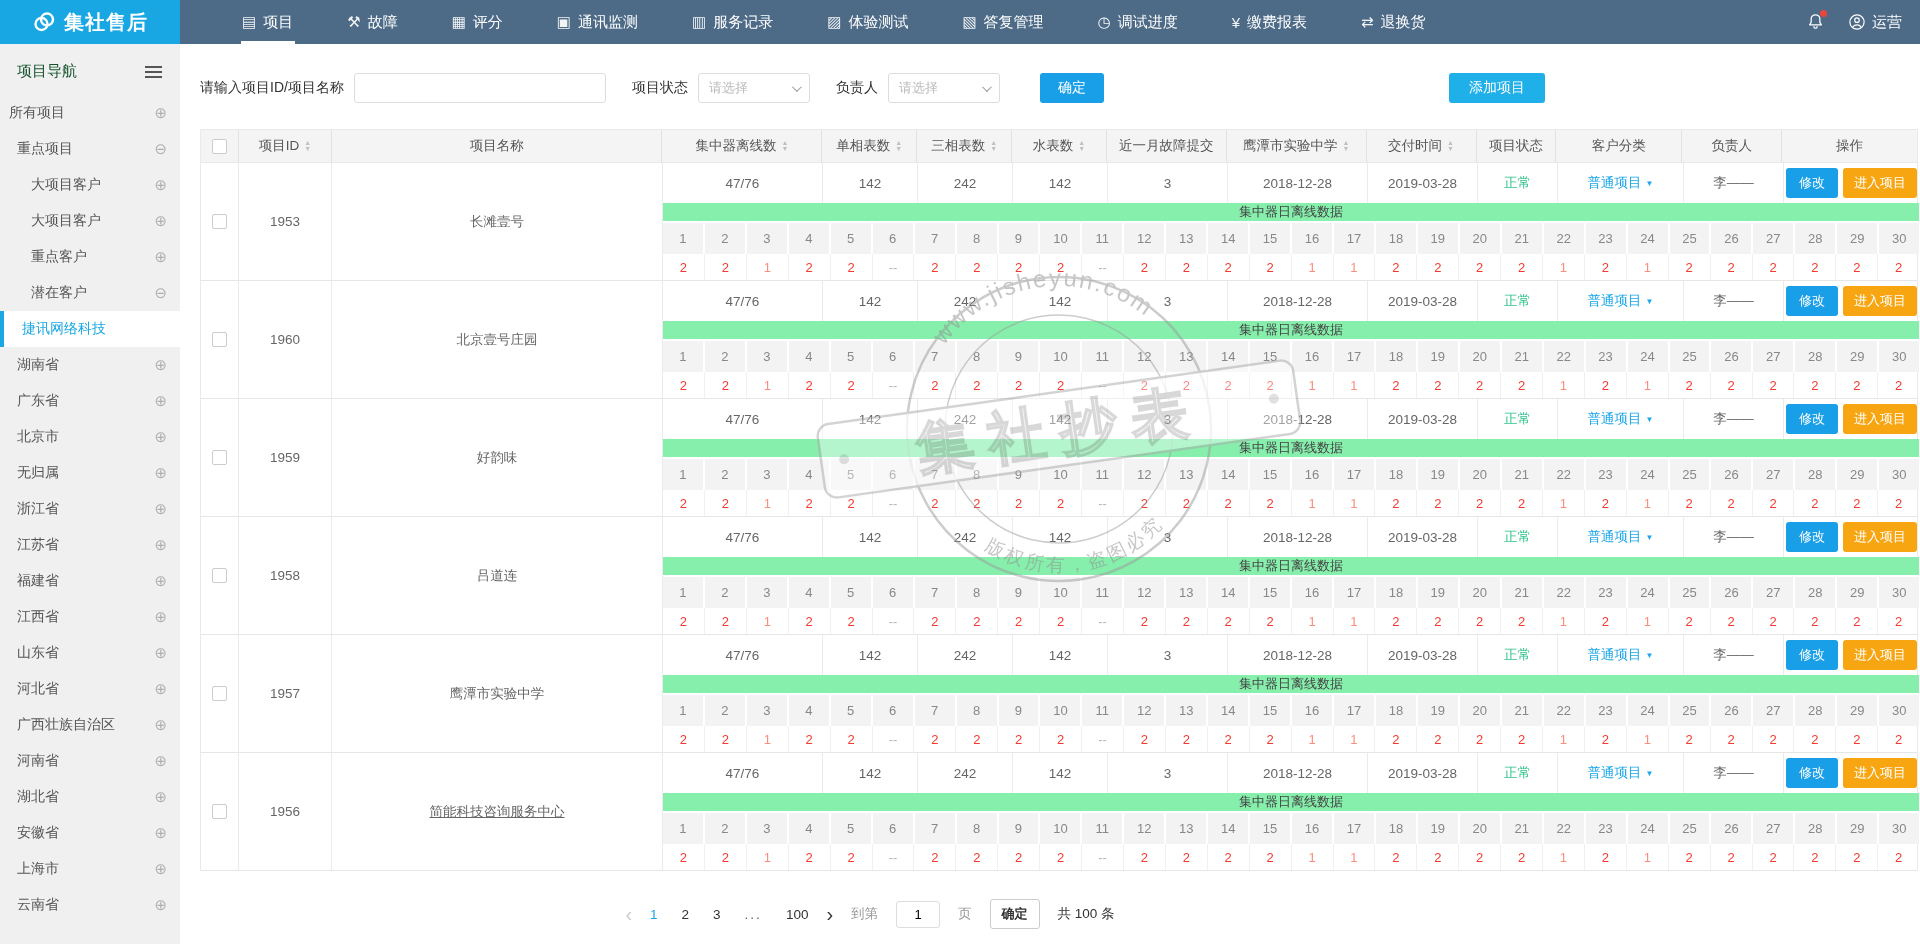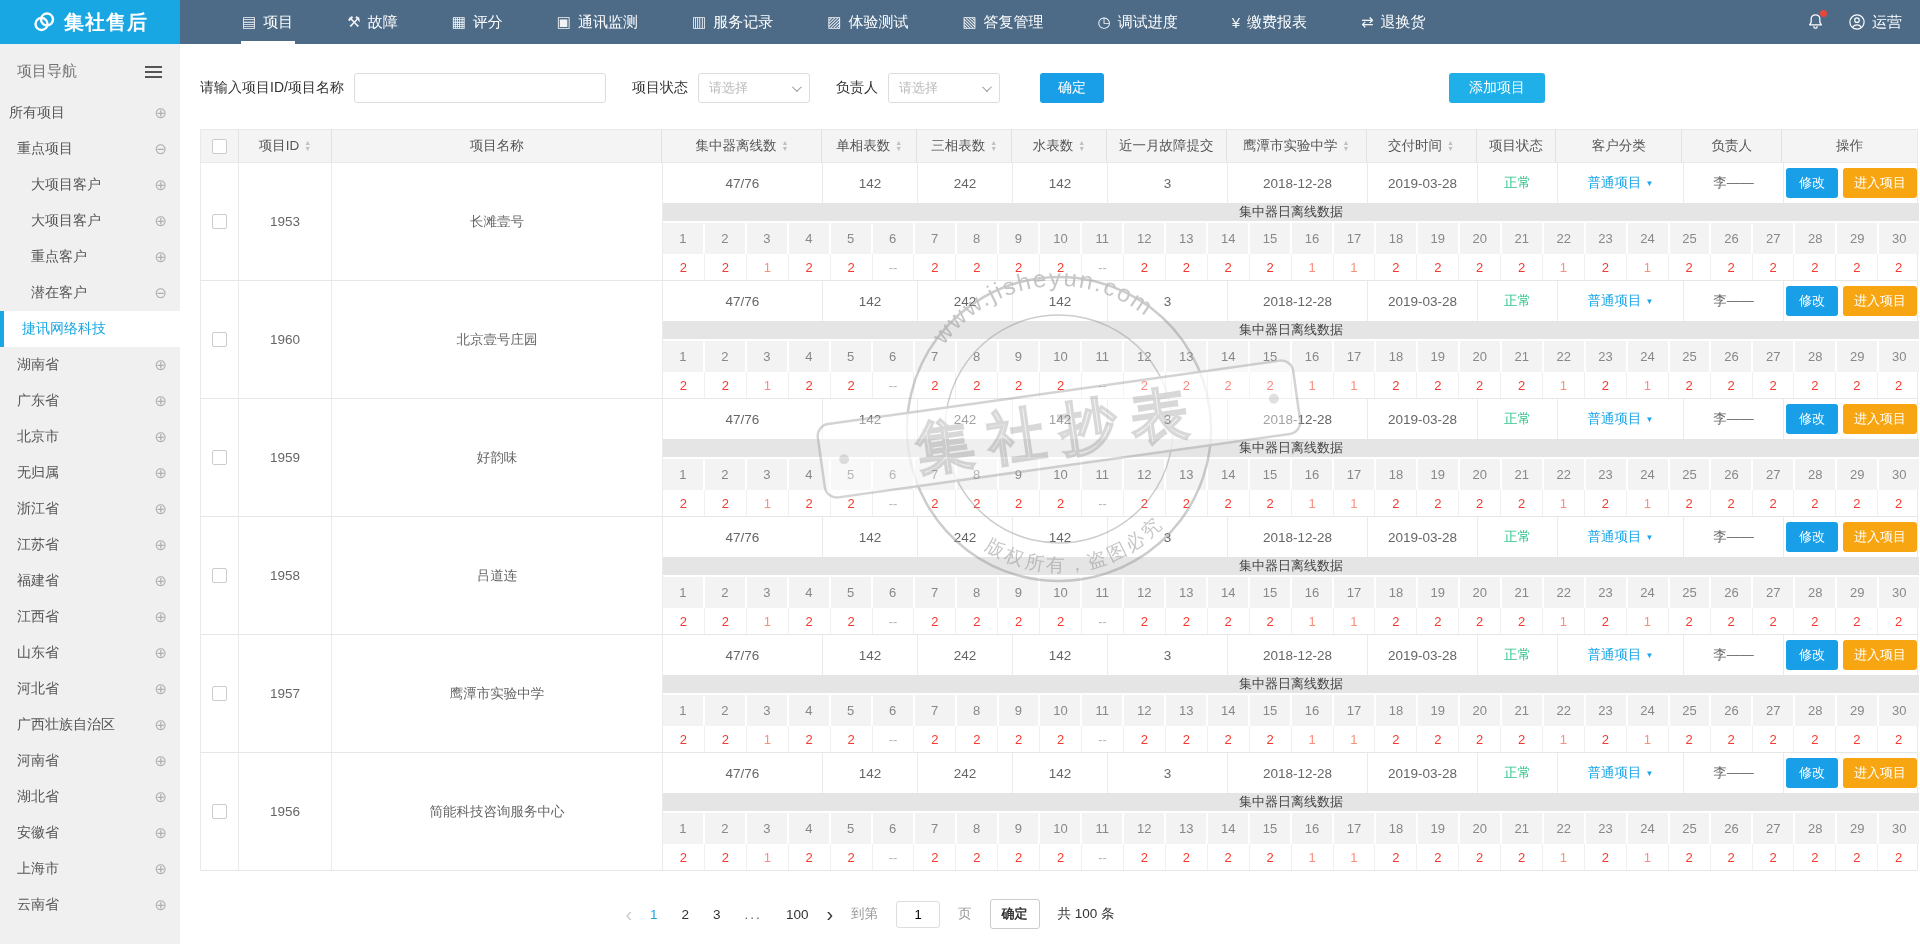--- a/index.html
+++ b/index.html
@@ -20,21 +20,21 @@
   .nav-item.active::after { content:""; position:absolute; left:50%; bottom:0; transform:translateX(-50%);
     width:54px; height:3px; background:#fff; }
   .nav-right { position:absolute; right:18px; top:0; height:44px; display:flex; align-items:center; gap:22px; }
   .bell-wrap { position:relative; width:20px; height:20px; cursor:pointer; }
   .bell-dot { position:absolute; right:-1px; top:-2px; width:7px; height:7px; border-radius:50%; background:#e8453c; }
   .user-wrap { display:flex; align-items:center; gap:6px; color:#fff; font-size:15px; cursor:pointer; }
 
   
   .sidebar { position:absolute; left:0; top:44px; width:180px; height:900px; background:#f0f0f0; }
   .side-title { display:flex; align-items:center; justify-content:space-between;
-    padding:18px 16px 14px 17px; font-size:15px; color:#737373; }
+    padding:18px 16px 14px 17px; font-size:15px; color:#14532d; }
   .hamburger { width:17px; height:2px; background:#555; position:relative; margin-right:2px; cursor:pointer; }
   .hamburger::before, .hamburger::after { content:""; position:absolute; left:0; width:17px; height:2px; background:#555; }
   .hamburger::before { top:-5px; } .hamburger::after { top:5px; }
   .side-item { position:relative; height:36px; display:flex; align-items:center; font-size:14px;
     color:#555; cursor:pointer; }
   .side-item .expand { position:absolute; right:13px; color:#b0b0b0; font-size:15px; }
   .side-item.selected { background:#fff; color:#1aa7e3; }
   .side-item.selected::before { content:""; position:absolute; left:0; top:0; width:4px; height:36px; background:#1aa7e3; }
 
   
@@ -74,21 +74,21 @@
   .stat-cell { display:flex; align-items:center; justify-content:center; gap:5px; border-right:1px solid #ebebeb;
     font-size:13.5px; color:#666; }
   .stat-cell:last-child { border-right:none; }
   .st-green { color:#2ec48b; }
   .st-cat { color:#1aa6e8; cursor:pointer; }
   .cat-caret::after { content:"▼"; font-size:8px; color:#1aa6e8; margin-left:4px; vertical-align:1px; }
   .btn-edit { background:#189fe8; color:#fff; border:none; border-radius:3px; font-size:13px;
     padding:6px 13px; cursor:pointer; }
   .btn-enter { background:#f7a511; color:#fff; border:none; border-radius:3px; font-size:13px;
     padding:6px 11px; cursor:pointer; }
-  .label-row { height:20px; background:#e5e5e5; border-bottom:2px solid #fff; display:flex;
+  .label-row { height:20px; background:#86efac; border-bottom:2px solid #fff; display:flex;
     align-items:center; justify-content:center; font-size:13px; color:#444; }
   .days-row { display:flex; height:31px; }
   .day-cell { flex:1; background:#f3f3f3; border-right:2px solid #fff; display:flex; align-items:center;
     justify-content:center; font-size:13px; color:#888; }
   .day-cell:last-child { border-right:none; }
   .vals-row { display:flex; height:26px; }
   .val-cell { flex:1; border-right:1px solid #f0f0f0; display:flex; align-items:center; justify-content:center;
     font-size:13px; color:#f5392e; }
   .val-cell:last-child { border-right:none; }
   .val-cell.v1 { color:#fb8d7d; }
@@ -834,21 +834,21 @@
               <div class="val-cell">2</div>
             </div>
           </div>
         </div>
         <div class="group">
           <div class="gleft">
             <div class="gl-cell" style="width: 38px;">
               <span class="checkbox"></span>
             </div>
             <div class="gl-cell" style="width: 93px;">1956</div>
-            <div class="gl-cell" style="width: 331px;">简能科技咨询服务中心</div>
+            <div class="gl-cell" style="width: 331px; text-decoration: underline;">简能科技咨询服务中心</div>
           </div>
           <div class="gright">
             <div class="stats-row">
               <div class="stat-cell" style="width: 160px;">47/76</div>
               <div class="stat-cell" style="width: 95px;">142</div>
               <div class="stat-cell" style="width: 95px;">242</div>
               <div class="stat-cell" style="width: 95px;">142</div>
               <div class="stat-cell" style="width: 120px;">3</div>
               <div class="stat-cell" style="width: 140px;">2018-12-28</div>
               <div class="stat-cell" style="width: 110px;">2019-03-28</div>

